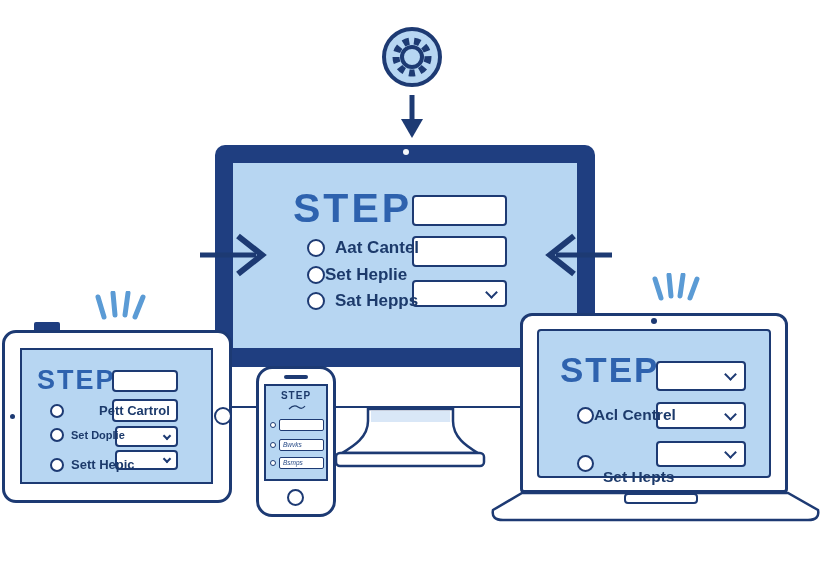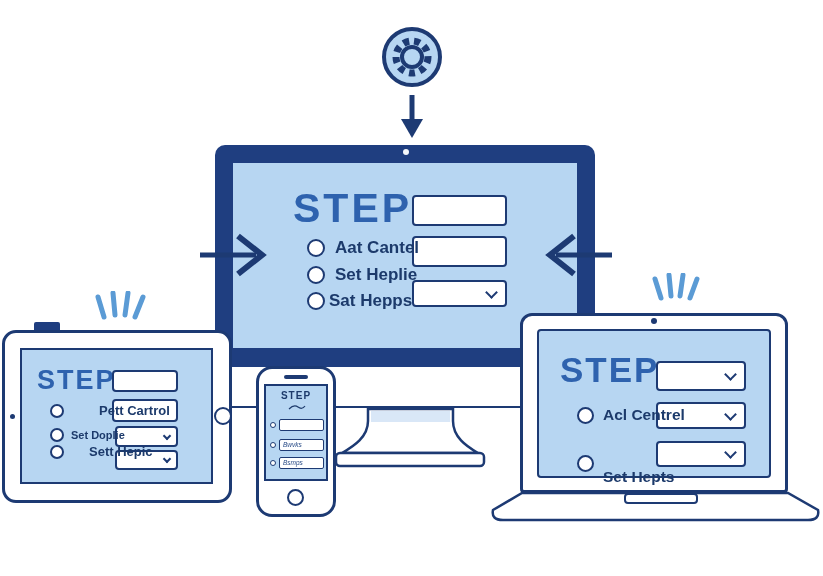--- a/index.html
+++ b/index.html
@@ -88,25 +88,25 @@
   <div class="field z3" style="left:412px;top:195px;width:95px;height:31px;"></div>
   <div class="field z3" style="left:412px;top:236px;width:95px;height:31px;"></div>
   <div class="field z3" style="left:412px;top:280px;width:95px;height:27px;">
     <span class="chev"></span>
   </div>
 
   <div class="radiorow z3" style="left:295px;top:238px;gap:10px;">
     <span class="radio" style="width:18px;height:18px;"></span>
     <span class="rlabel" style="font-size:17px;">Aat Cantel</span>
   </div>
-  <div class="radiorow z3" style="left:295px;top:265px;gap:10px;">
+  <div class="radiorow z3" style="left:295px;top:265px;">
     <span class="radio" style="width:18px;height:18px;"></span>
     <span class="rlabel" style="font-size:17px;">Set Heplie</span>
   </div>
-  <div class="radiorow z3" style="left:295px;top:291px;gap:4px;">
+  <div class="radiorow z3" style="left:295px;top:291px;gap:10px;">
     <span class="radio" style="width:18px;height:18px;"></span>
     <span class="rlabel" style="font-size:17px;">Sat Hepps</span>
   </div>
 
   <svg class="abs" style="left:90px;top:291px;" width="60" height="32" viewBox="0 0 60 32">
     <line x1="8" y1="6" x2="14" y2="26" stroke="#5b9bd5" stroke-width="5" stroke-linecap="round"></line>
     <line x1="23" y1="2" x2="25" y2="24" stroke="#5b9bd5" stroke-width="5" stroke-linecap="round"></line>
     <line x1="38" y1="2" x2="35" y2="24" stroke="#5b9bd5" stroke-width="5" stroke-linecap="round"></line>
     <line x1="53" y1="6" x2="45" y2="26" stroke="#5b9bd5" stroke-width="5" stroke-linecap="round"></line>
   </svg>
@@ -128,21 +128,21 @@
   </div>
 
   <div class="radiorow z5" style="left:38px;top:403px;gap:7px;">
     <span class="radio" style="width:14px;height:14px;border-width:2px;"></span>
     <span class="rlabel" style="font-size:13px;margin-left:28px;">Pett Cartrol</span>
   </div>
   <div class="radiorow z5" style="left:38px;top:428px;gap:7px;">
     <span class="radio" style="width:14px;height:14px;border-width:2px;"></span>
     <span class="rlabel" style="font-size:11px;text-align:right;">Set Doplie</span>
   </div>
-  <div class="radiorow z5" style="left:38px;top:444px;gap:25px;">
+  <div class="radiorow z5" style="left:38px;top:457px;gap:7px;">
     <span class="radio" style="width:14px;height:14px;border-width:2px;"></span>
     <span class="rlabel" style="font-size:13px;">Sett Hepic</span>
   </div>
 
   <div class="abs phone-body"></div>
   <div class="abs phone-speaker"></div>
   <div class="abs screen phone-screen"></div>
   <div class="abs phone-home"></div>
 
   <div class="abs phone-title">STEP</div>
@@ -176,21 +176,21 @@
   <div class="field lp" style="left:656px;top:361px;width:90px;height:30px;">
     <span class="chev"></span>
   </div>
   <div class="field lp" style="left:656px;top:402px;width:90px;height:27px;">
     <span class="chev"></span>
   </div>
   <div class="field lp" style="left:656px;top:441px;width:90px;height:26px;">
     <span class="chev"></span>
   </div>
 
-  <div class="radiorow lp" style="left:565px;top:406px;gap:9px;">
+  <div class="radiorow lp" style="left:565px;top:406px;gap:0;">
     <span class="radio" style="width:17px;height:17px;"></span>
     <span class="rlabel" style="font-size:15.5px;">Acl Centrel</span>
   </div>
   <div class="radiorow lp" style="left:565px;top:441px;gap:9px;">
     <span class="radio" style="width:17px;height:17px;"></span>
     <span class="rlabel" style="font-size:15.5px;margin-top:27px;">Set Hepts</span>
   </div>
 
 </div>
 

